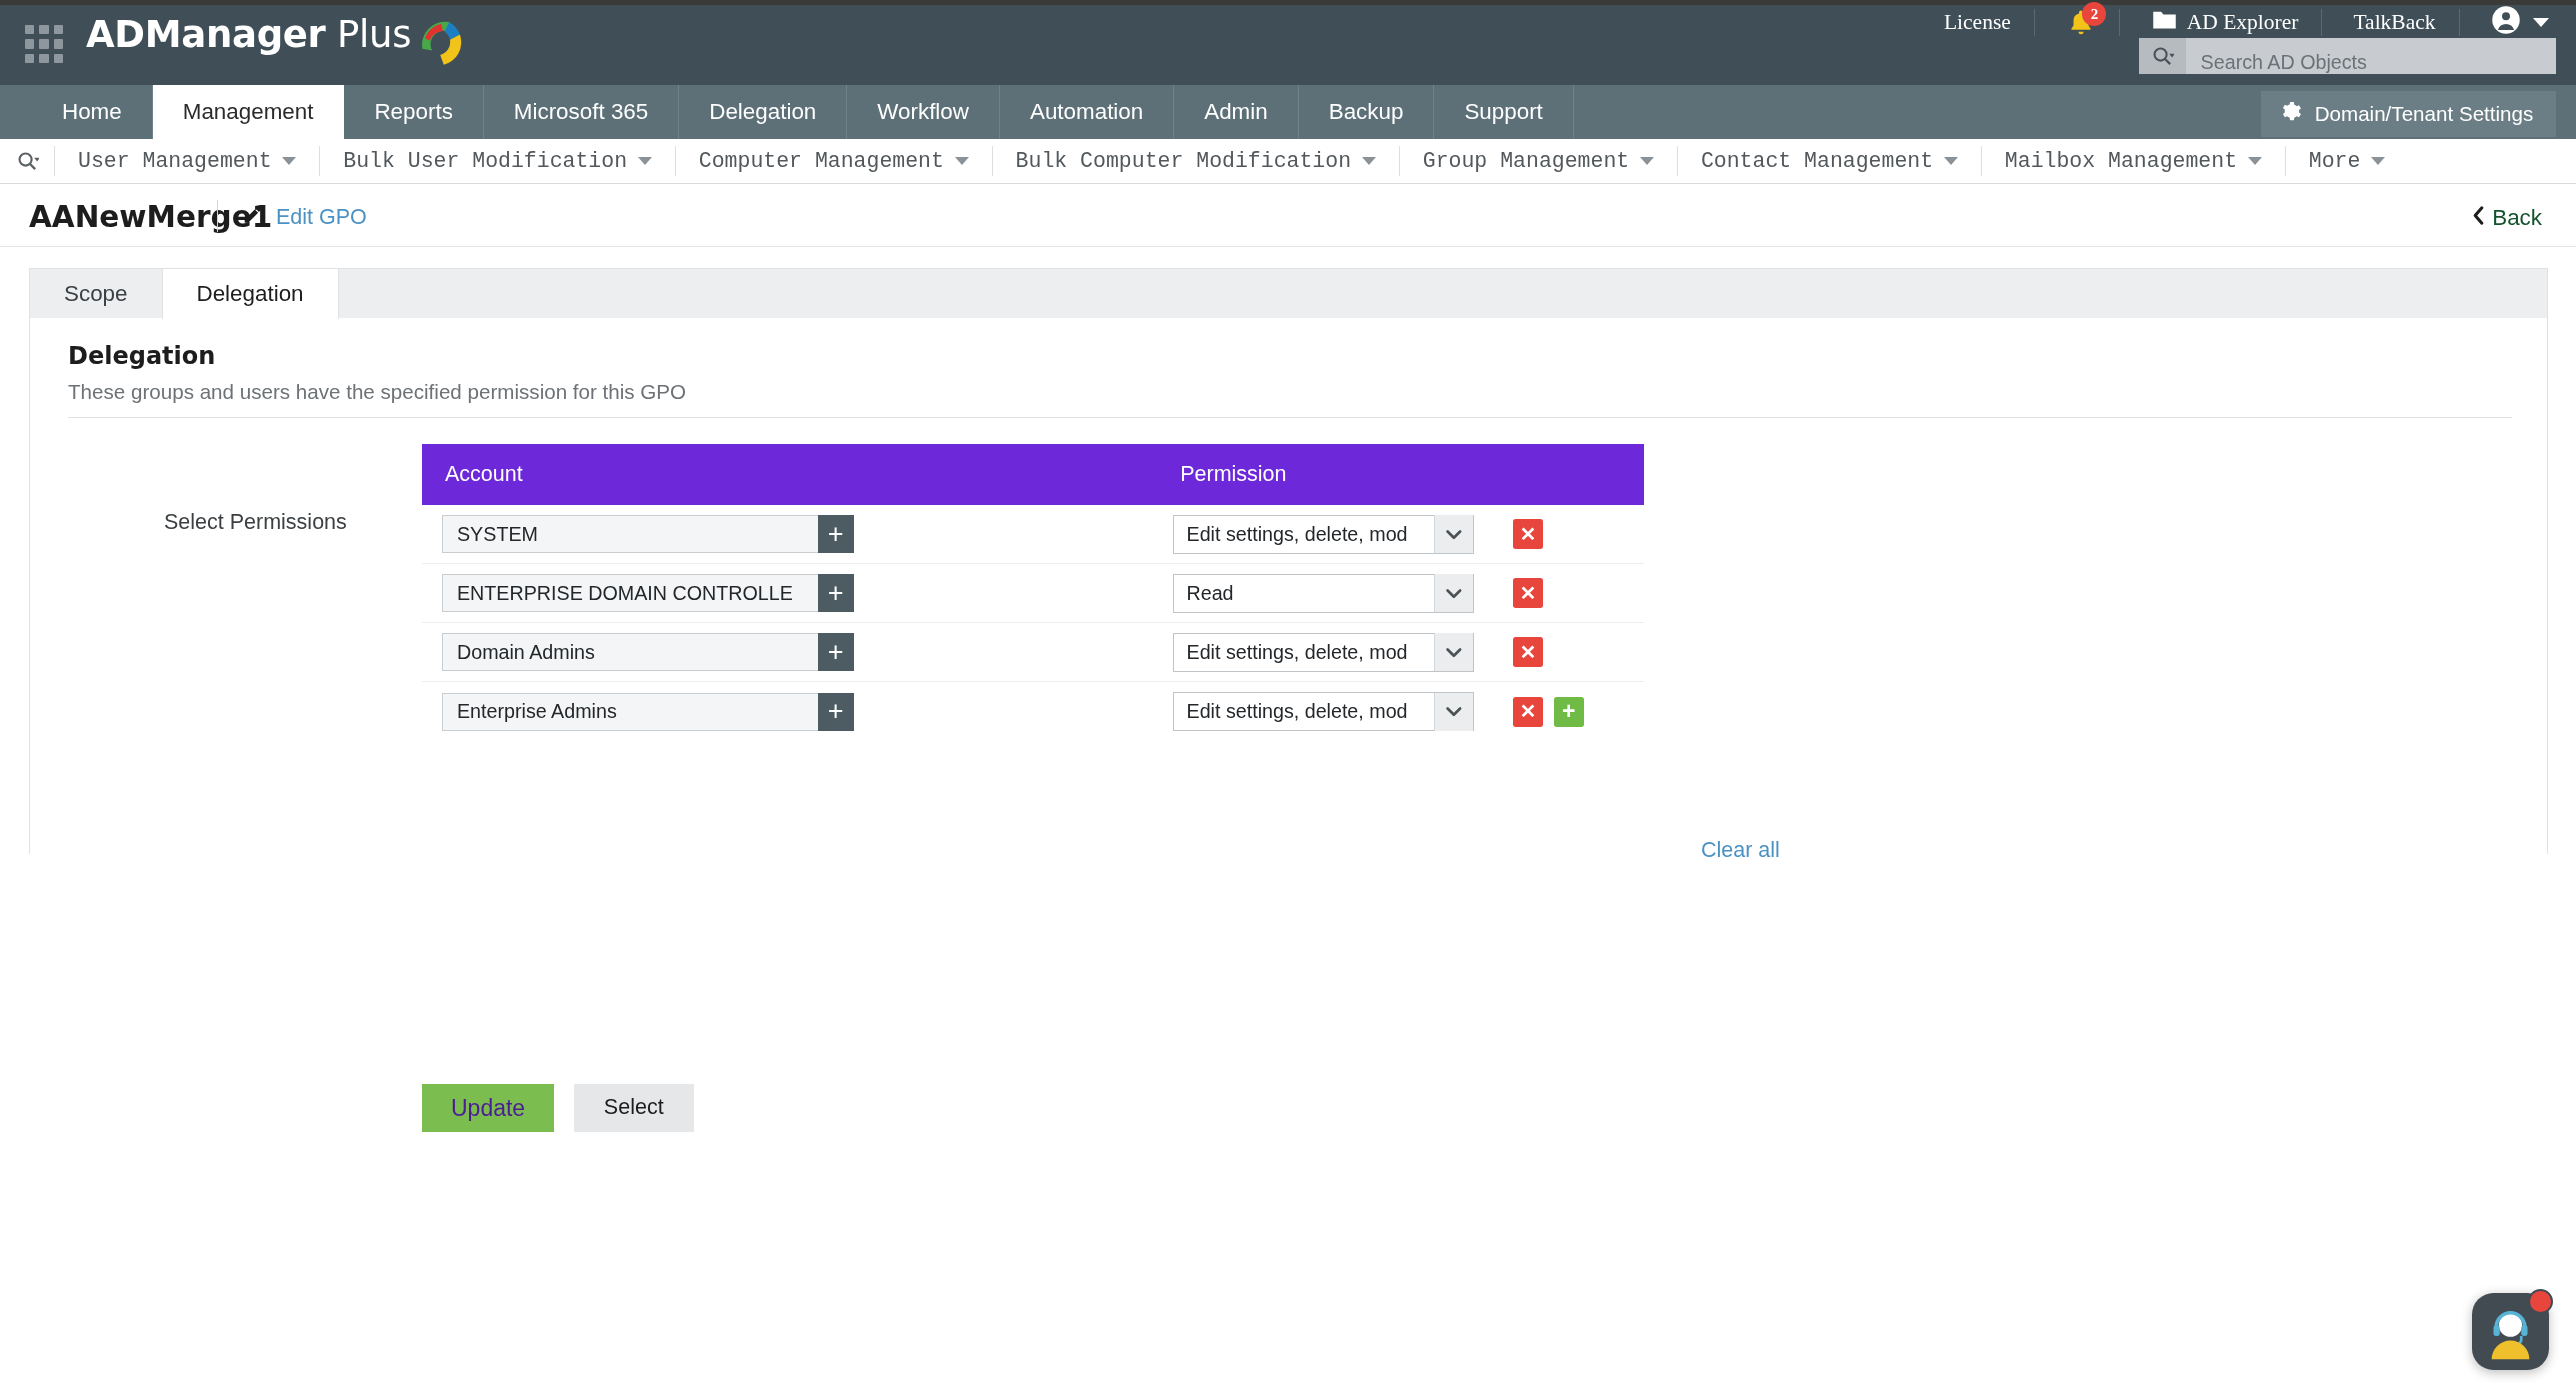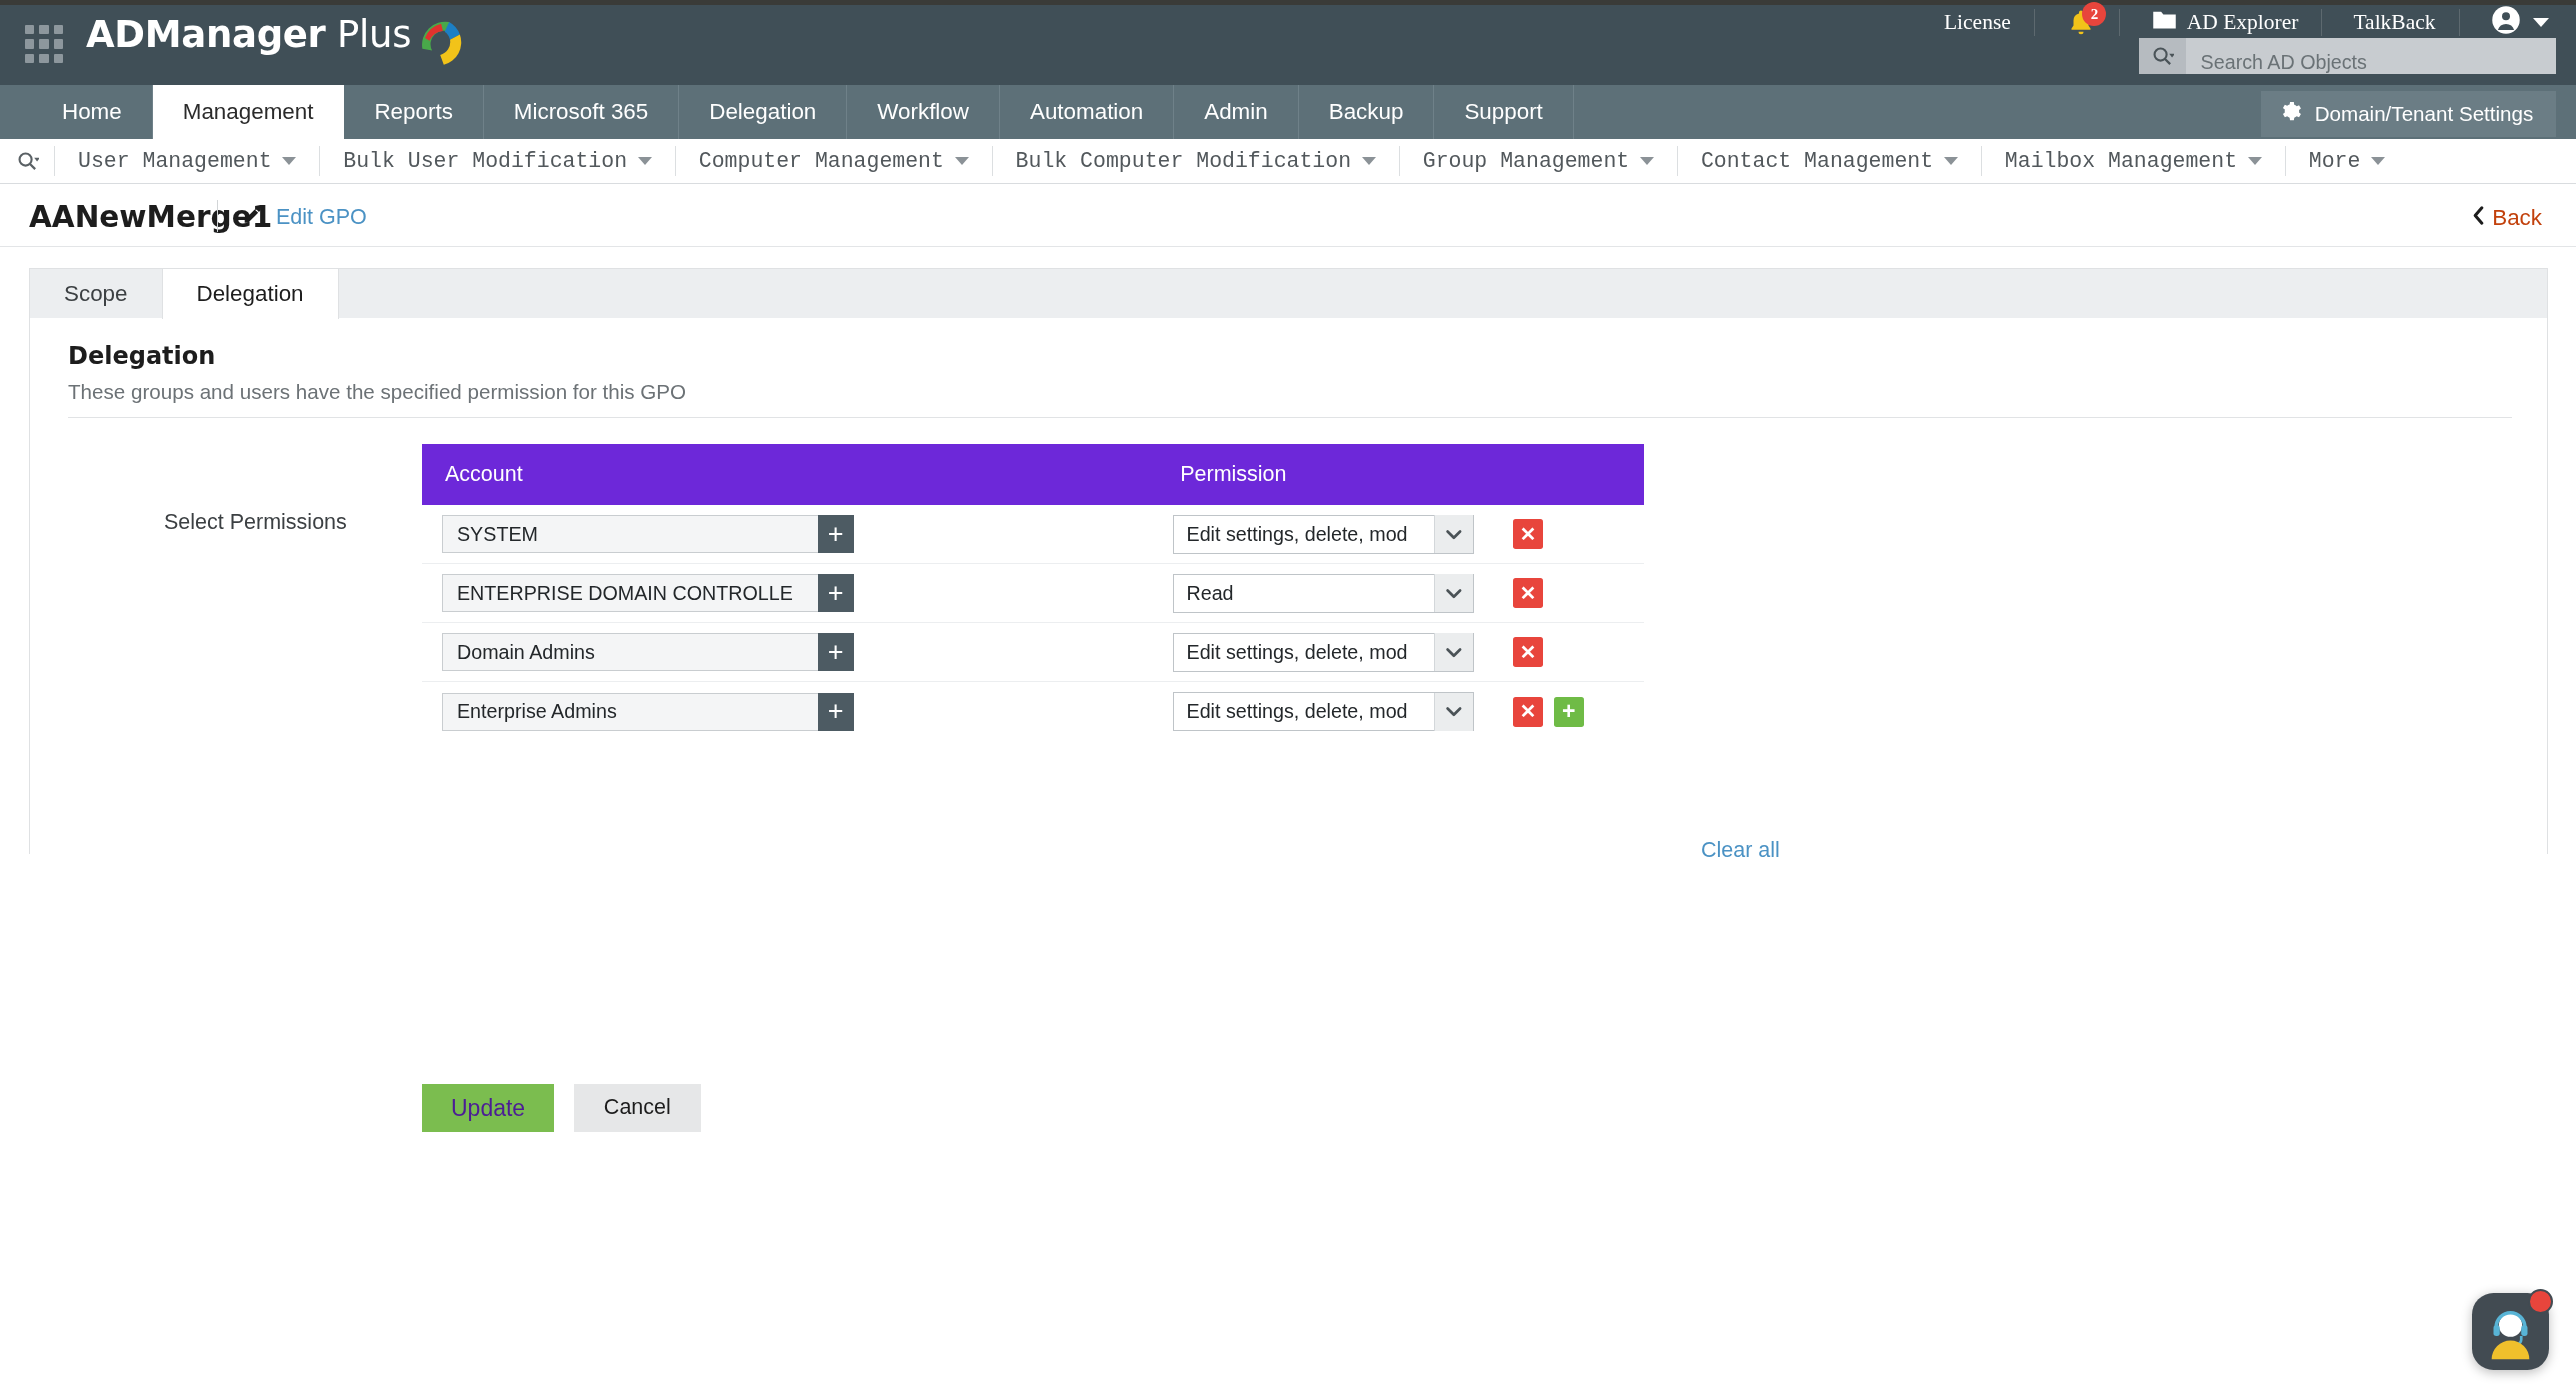--- a/index.html
+++ b/index.html
@@ -131,21 +131,21 @@
     background: #d2d5d7;
   }
   .edit-gpo {
     position: absolute; left: 242px; top: 19.7px;
     display: flex; align-items: center; gap: 12.5px;
     color: #4b92c4; font-size: 21.5px; cursor: pointer;
   }
   .back-btn {
     position: absolute; right: 19.7px; top: 14.3px;
     display: flex; align-items: center; gap: 4px;
-    font-size: 22.4px; color: #c2410c; padding: 5.4px 14.3px; cursor: pointer;
+    font-size: 22.4px; color: #14532d; padding: 5.4px 14.3px; cursor: pointer;
   }
 
   
   .panel {
     position: absolute; left: 29px; top: 268px;
     width: 2519px; height: 586px;
     background: #ffffff; border: 0.9px solid #dfe1e3;
   }
   .tabstrip {
     position: absolute; left: 29px; top: 268px; width: 2519px; height: 50px;
@@ -539,21 +539,21 @@
             <div class="btn-plus-g">+</div>
           </div>
         </div>
       </div>
     </div>
 
     <div class="clear-all">Clear all</div>
 
     <div class="btn-row">
       <div class="btn-update">Update</div>
-      <div class="btn-cancel">Cancel</div>
+      <div class="btn-cancel">Select</div>
     </div>
 
   </div>
 </div>
 
 <div class="tabstrip">
   <div class="ptab">
     <span>Scope</span>
   </div>
   <div class="ptab active">

